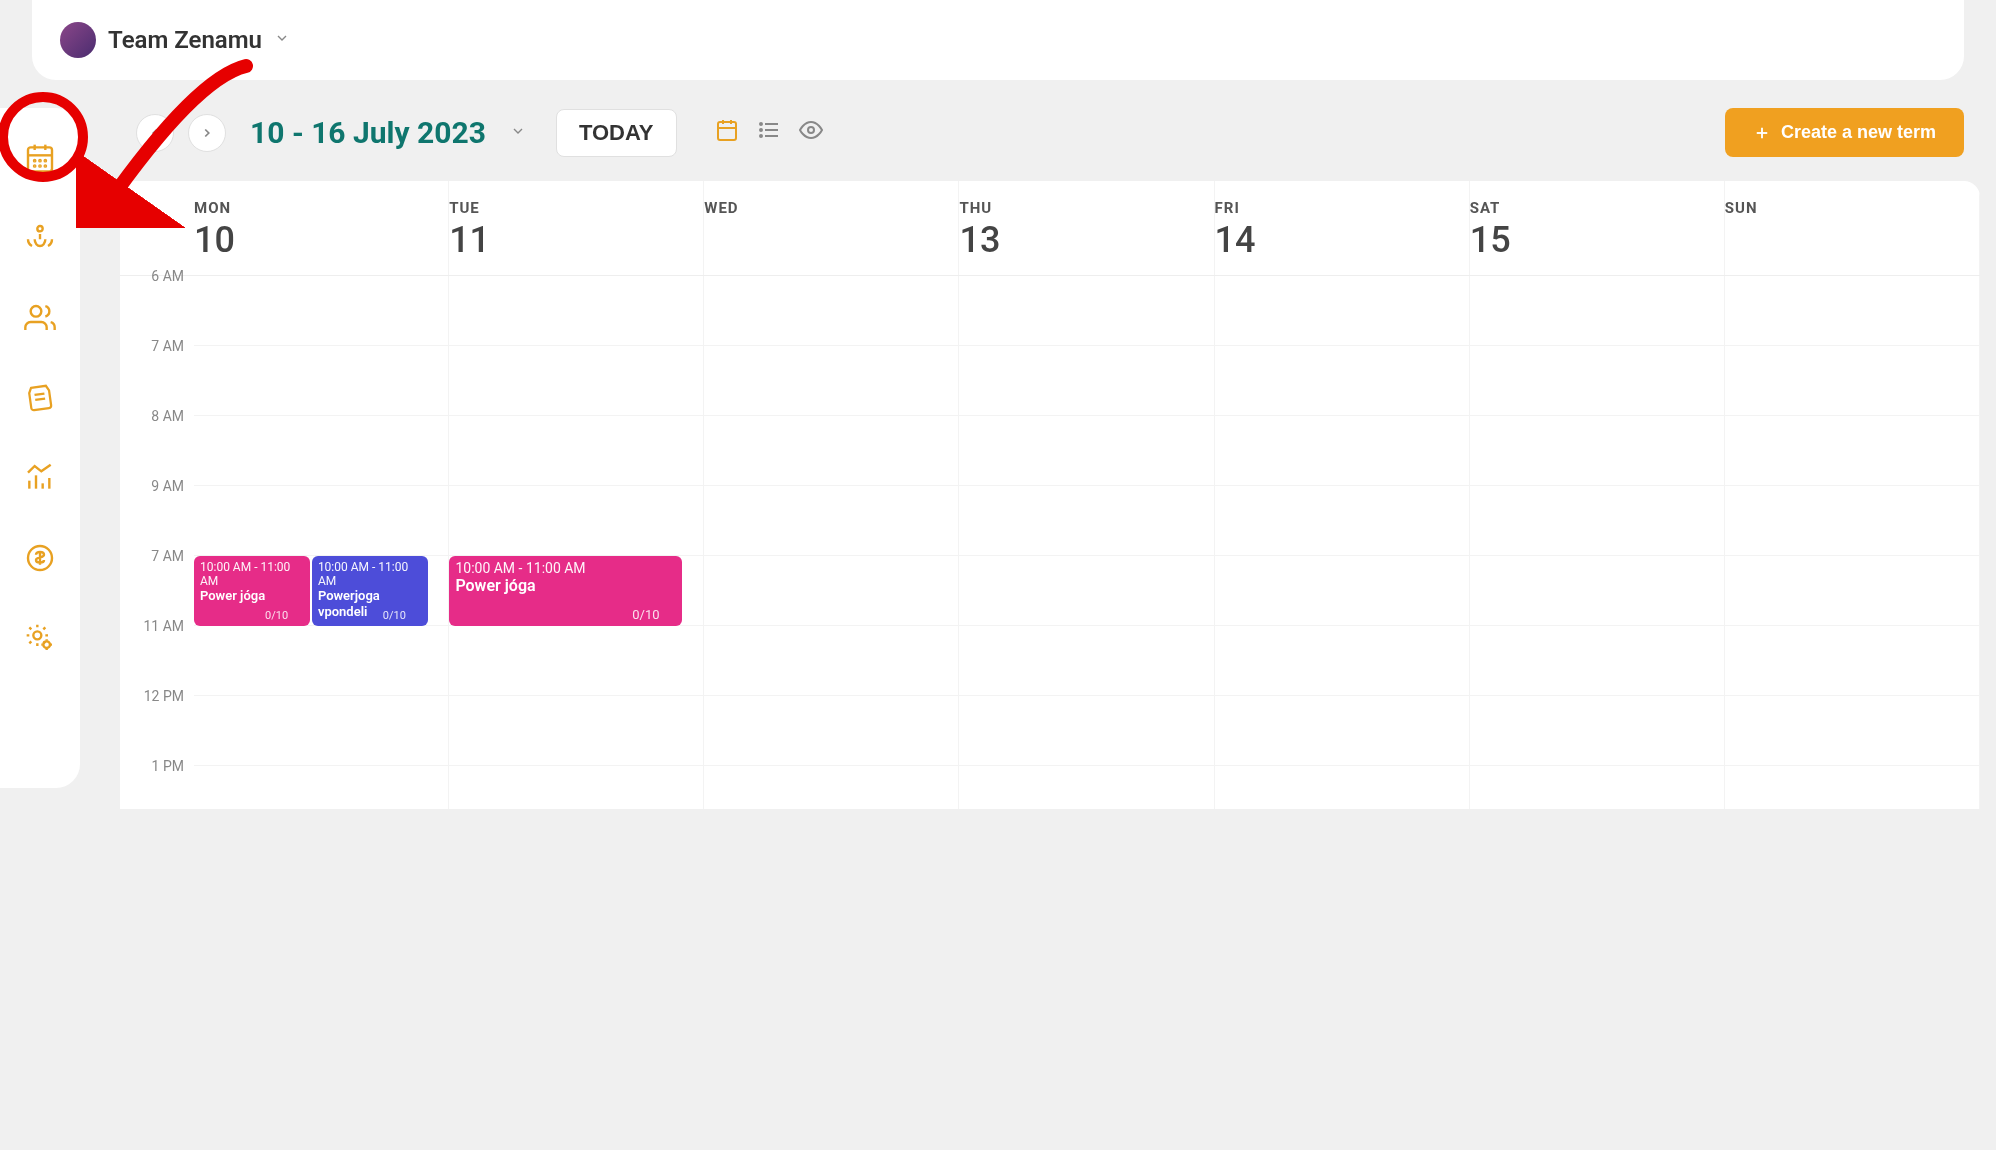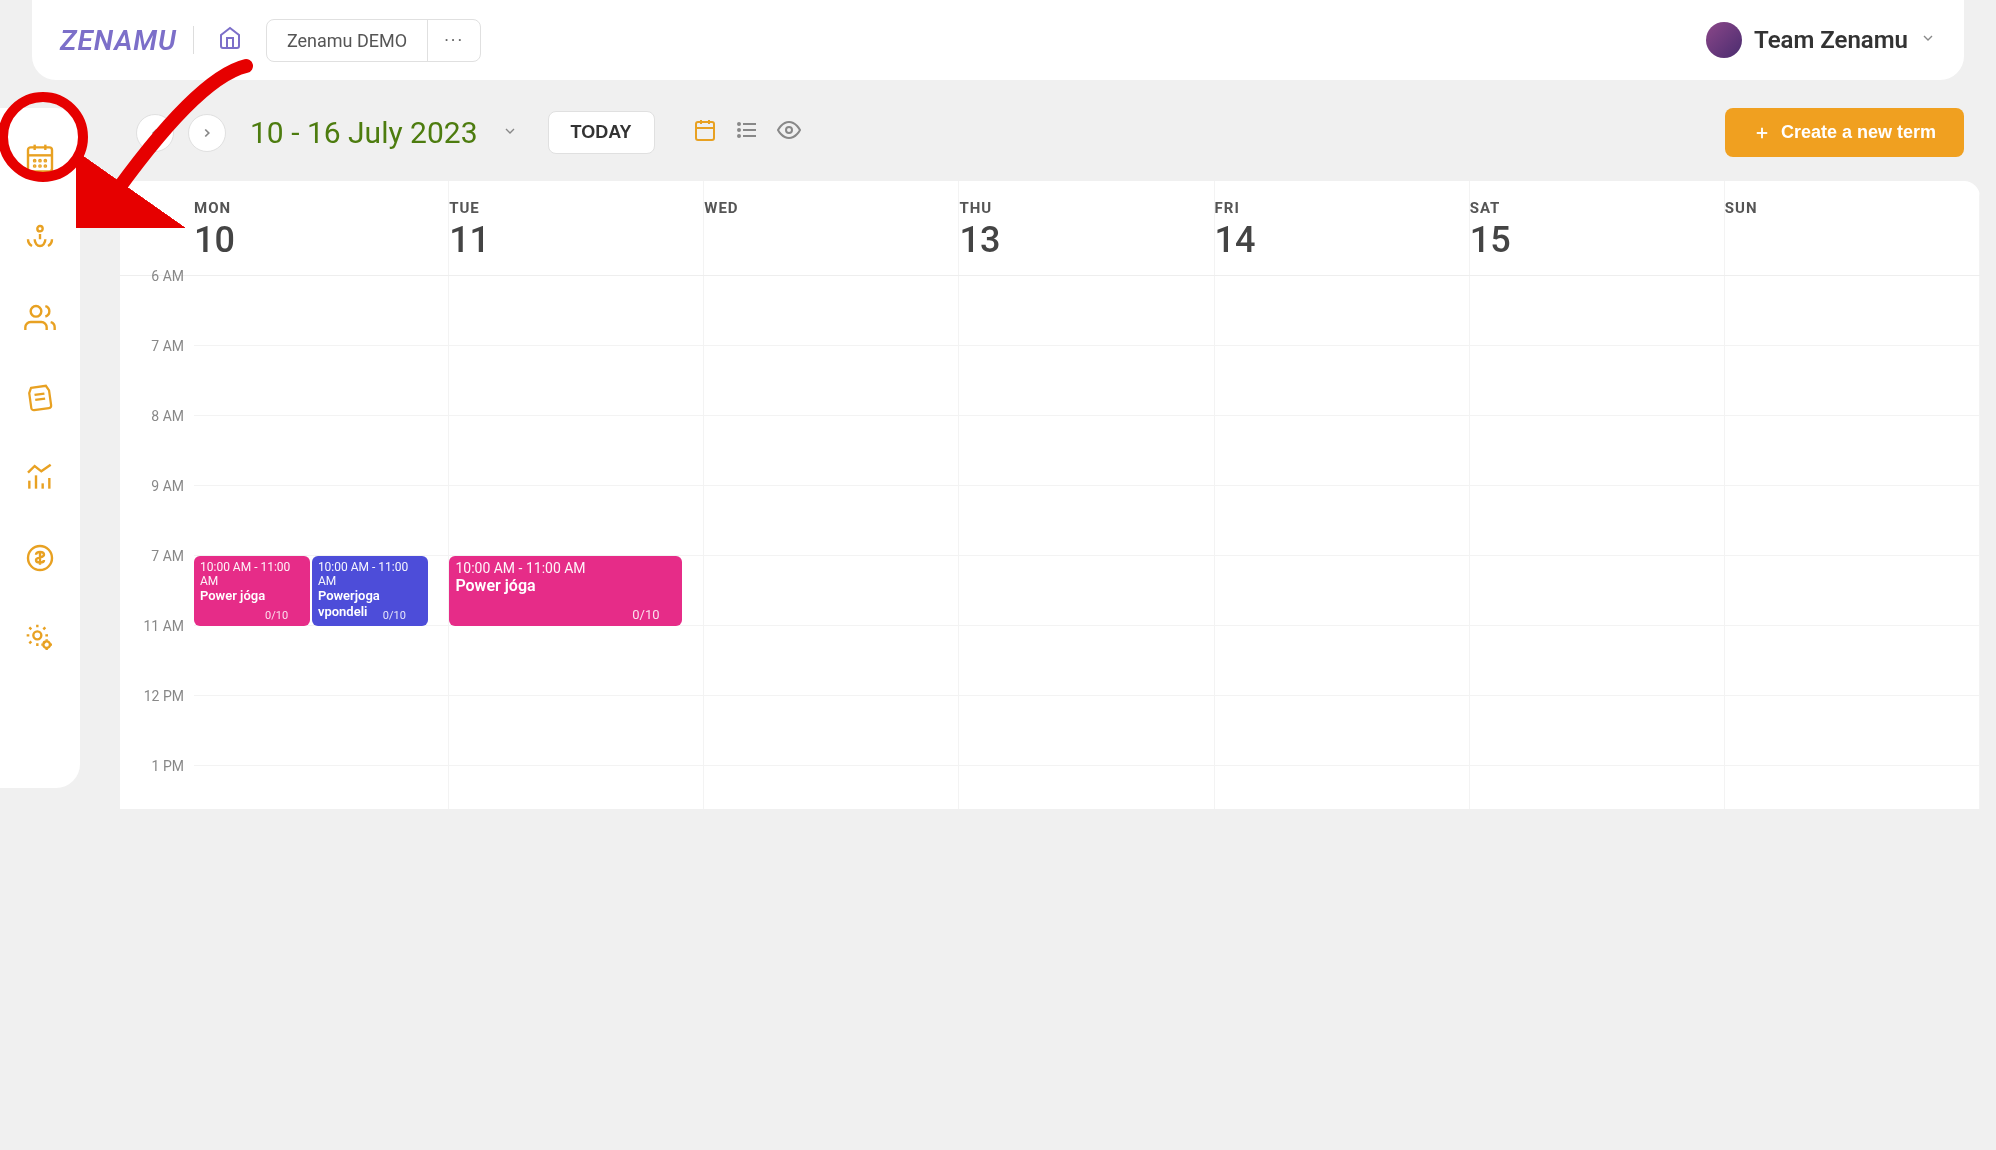--- a/index.html
+++ b/index.html
@@ -88,28 +88,28 @@
     .nav-btn {
       width: 38px; height: 38px;
       border: 1px solid #e0e0e0;
       border-radius: 50%;
       background: #fff;
       display: flex; align-items: center; justify-content: center;
       color: #888;
       cursor: pointer;
       font-size: 14px;
     }
-    .date-range { font-size: 30px; font-weight: 400; color: #4d7c0f; margin-left: 10px; }
+    .date-range { font-size: 30px; font-weight: 700; color: #0f766e; margin-left: 10px; }
     .date-dropdown { color: #888; margin-left: 10px; font-size: 14px; }
     .today-btn {
       border: 1px solid #e0e0e0;
       background: #fff;
       padding: 10px 22px;
       border-radius: 8px;
-      font-size: 18px;
+      font-size: 22px;
       font-weight: 600;
       color: #333;
       margin-left: 16px;
       cursor: pointer;
     }
     .view-icons { display: flex; gap: 18px; margin-left: 24px; }
     .view-icon { color: #888; font-size: 22px; cursor: pointer; }
     .view-icon.active { color: #e8a122; }
     .create-btn {
       background: #f0a020;
@@ -175,34 +175,20 @@
     .ev2 { top: 280px; left: 6.6%; width: 6.5%; height: 70px; }
     .ev3 { top: 280px; left: 14.3%; width: 13%; height: 70px; }
     .ev3 .event-time { font-size: 14px; }
     .ev3 .event-title { font-size: 16px; }
     .ev3 .event-cap { font-size: 13px; }
   </style>
 </head>
 <body>
 
 <div class="header">
-  <div class="header-left">
-    <span class="logo">ZENAMU</span>
-    <span class="divider"></span>
-    <span class="home-icon">
-      <svg width="24" height="24" viewBox="0 0 24 24" fill="none" stroke="currentColor" stroke-width="2">
-          <path d="M3 9l9-7 9 7v11a2 2 0 0 1-2 2H5a2 2 0 0 1-2-2z"></path>
-          <polyline points="9 22 9 12 15 12 15 22"></polyline>
-        </svg>
-    </span>
-    <div class="demo-badge">
-      <span class="demo-text">Zenamu DEMO</span>
-      <span class="demo-dots">···</span>
-    </div>
-  </div>
   <div class="header-right">
     <div class="avatar"></div>
     <span class="user-name">Team Zenamu</span>
     <span class="chevron">
       <svg width="16" height="16" viewBox="0 0 24 24" fill="none" stroke="currentColor" stroke-width="2">
           <polyline points="6 9 12 15 18 9"></polyline>
         </svg>
     </span>
   </div>
 </div>

